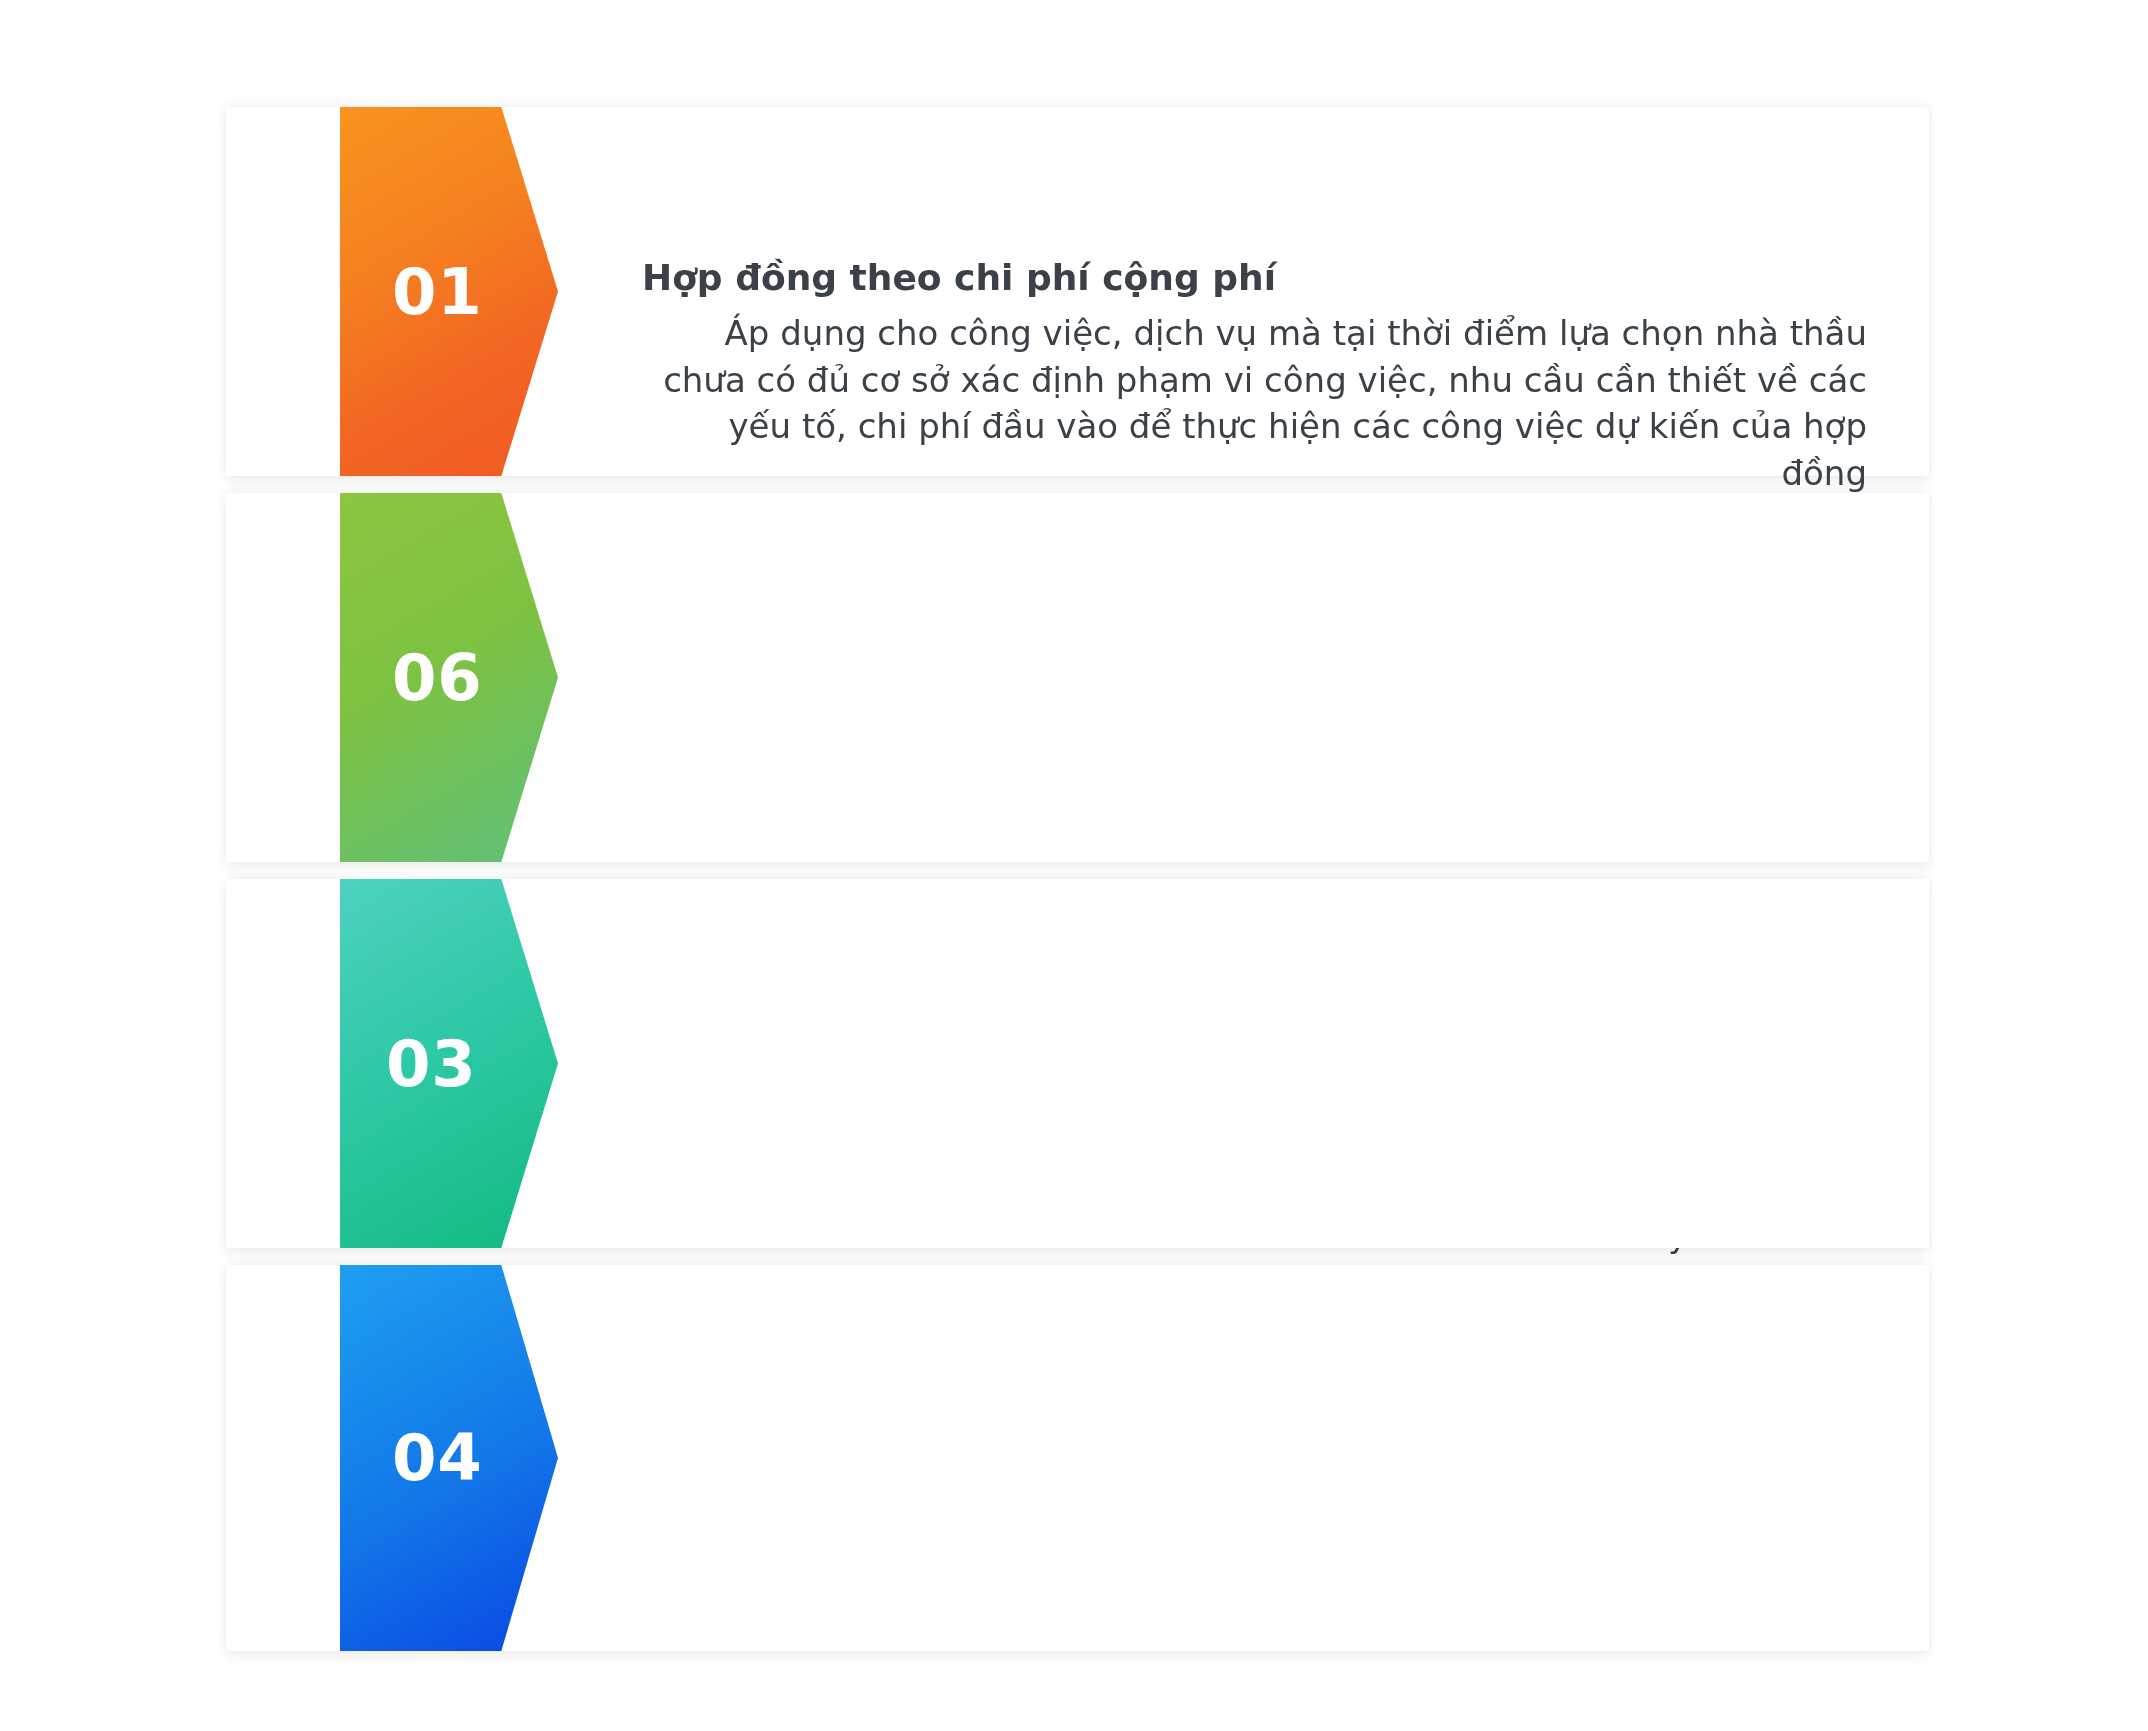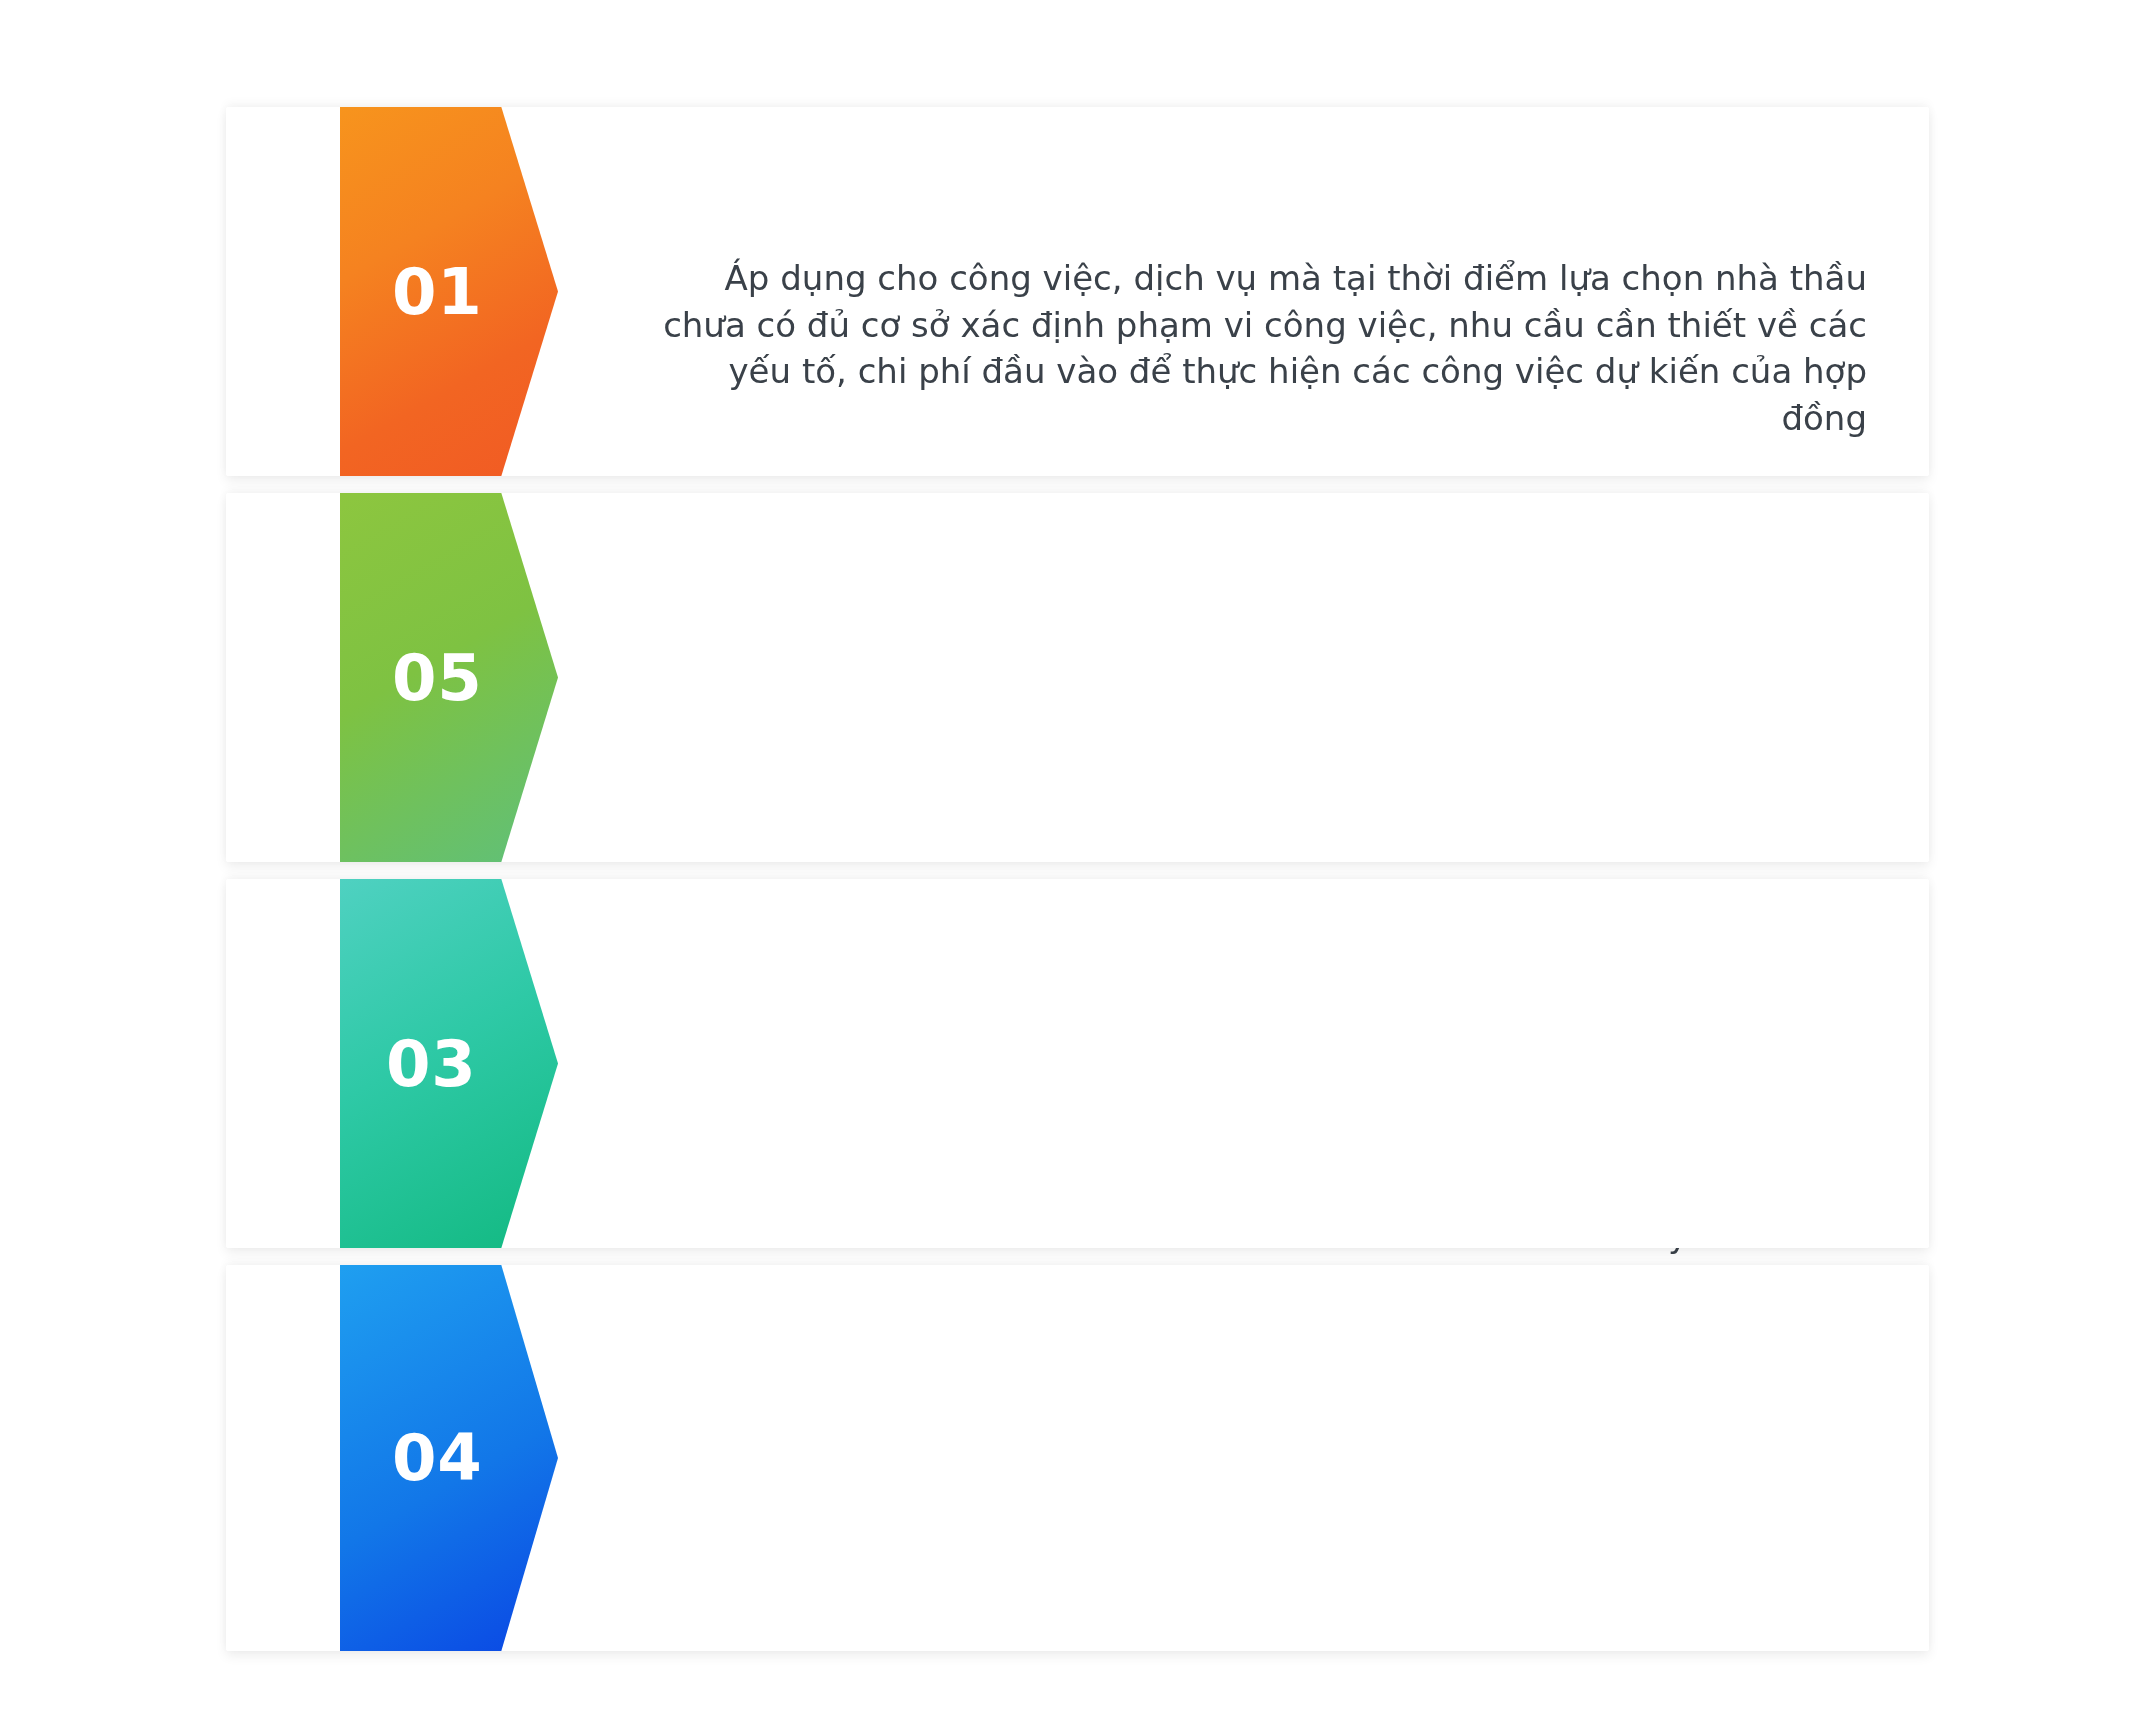--- a/index.html
+++ b/index.html
@@ -118,28 +118,29 @@
 
 <div class="infographic">
   <div class="rows">
 
     <div class="row" id="row-0">
       <div class="row-band"></div>
       <div class="chip chip-0">
         <span class="chip-number">01</span>
       </div>
       <div class="content">
+        <p class="title">Hợp đồng theo chi phí cộng phí</p>
         <p class="desc">Áp dụng cho công việc, dịch vụ mà tại thời điểm lựa chọn nhà thầu chưa có đủ cơ sở xác định phạm vi công việc, nhu cầu cần thiết về các yếu tố, chi phí đầu vào để thực hiện các công việc dự kiến của hợp đồng</p>
       </div>
     </div>
 
     <div class="row" id="row-1">
       <div class="row-band"></div>
       <div class="chip chip-1">
-        <span class="chip-number">05</span>
+        <span class="chip-number">06</span>
       </div>
       <div class="content">
         <p class="title">Hợp đồng theo kết quả đầu ra</p>
         <p class="desc">Áp dụng cho công việc, dịch vụ mà việc thanh toán căn cứ vào kết quả thực hiện hợp đồng được nghiệm thu về chất lượng, số lượng và các yếu tố khác</p>
       </div>
     </div>
 
     <div class="row" id="row-2">
       <div class="row-band"></div>
       <div class="chip chip-2">

